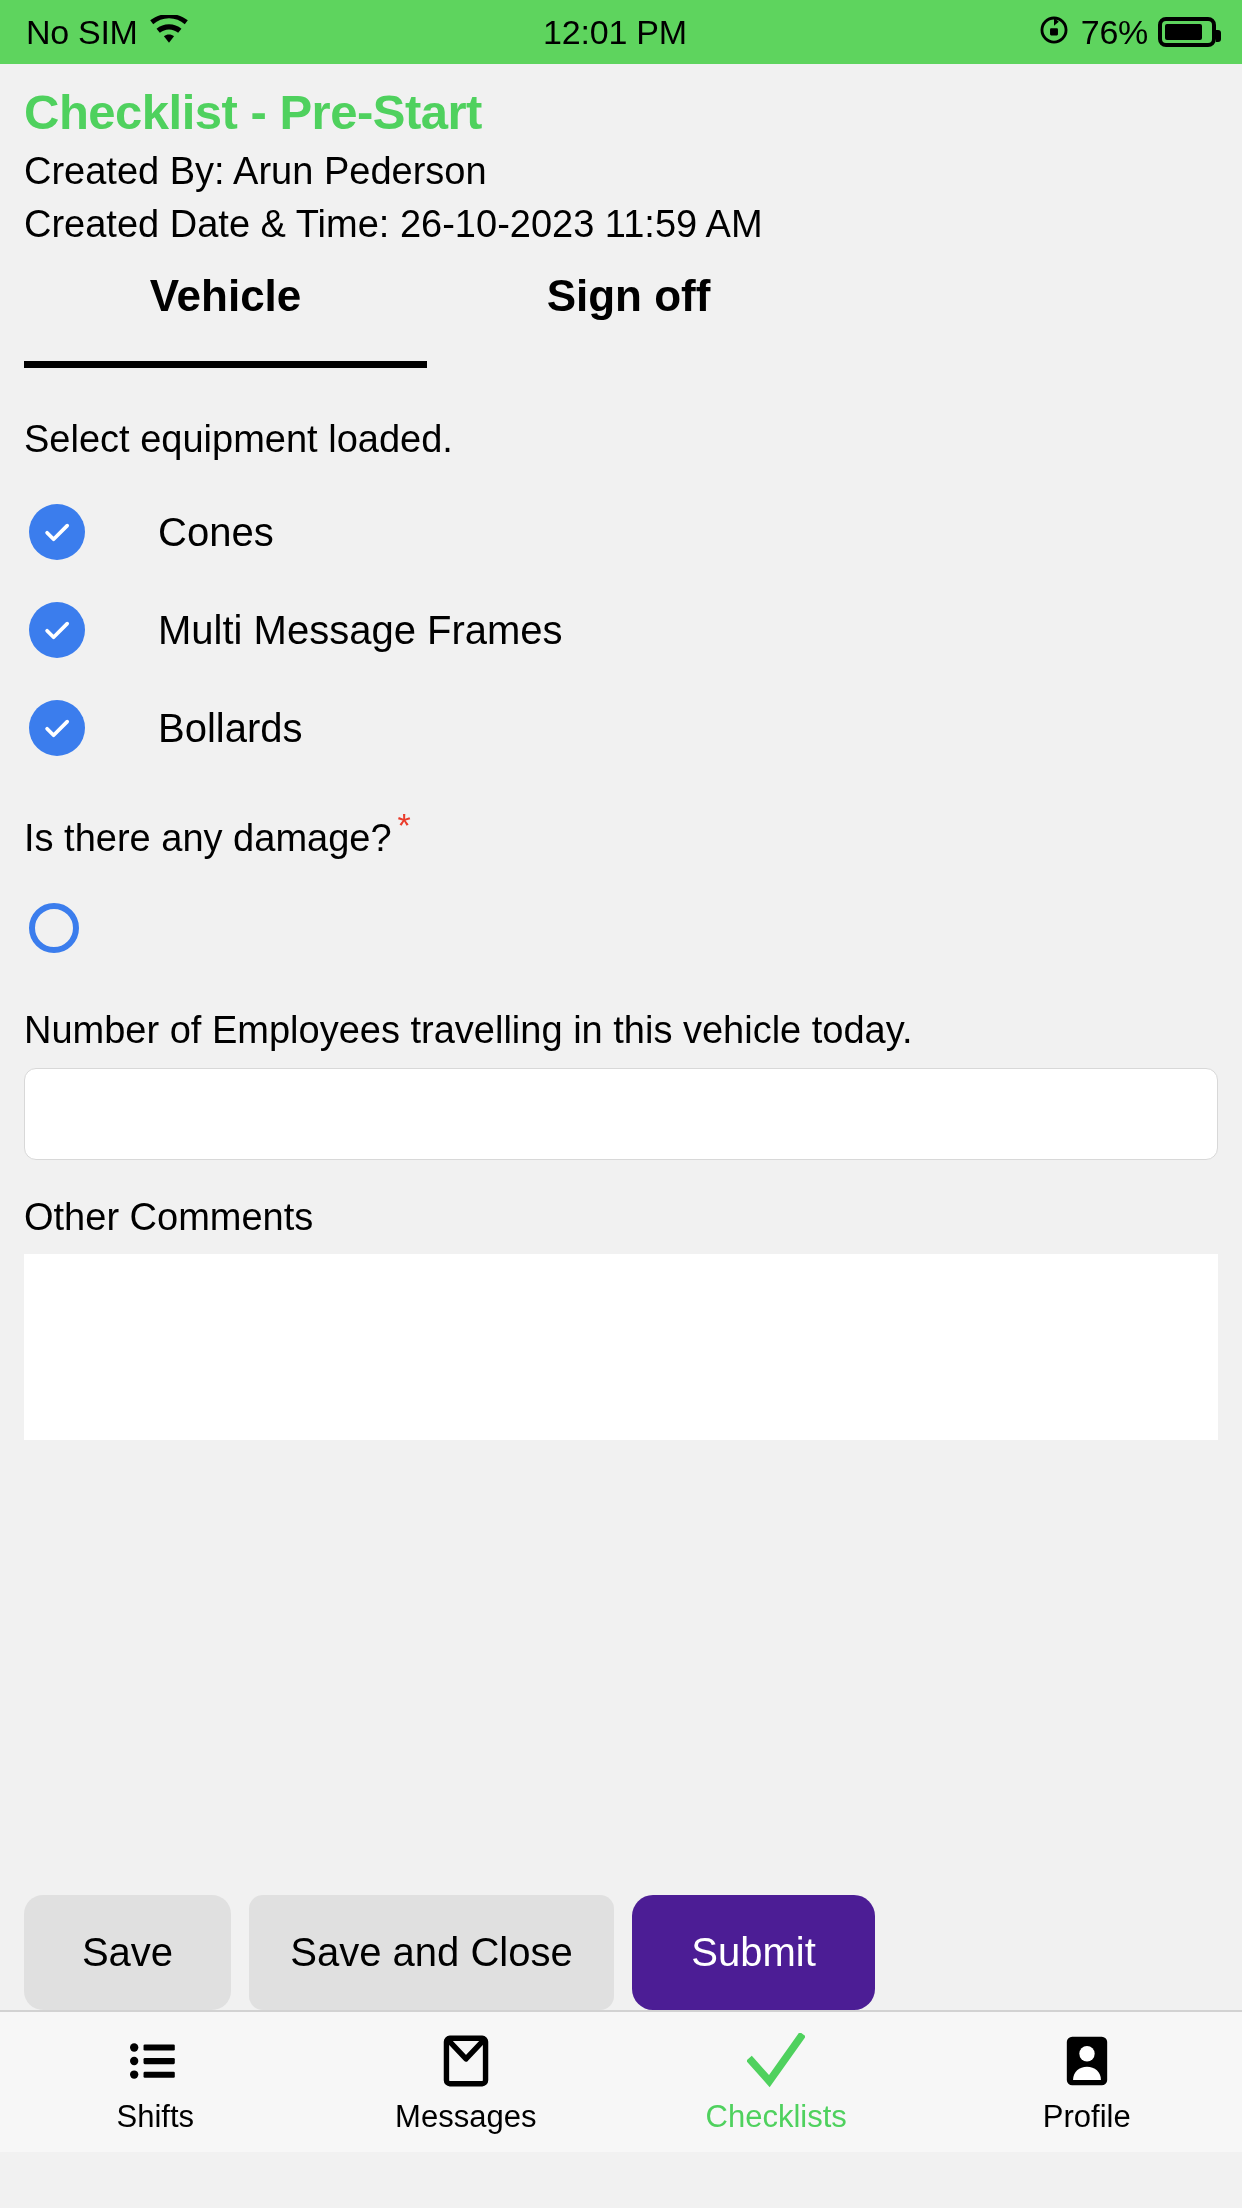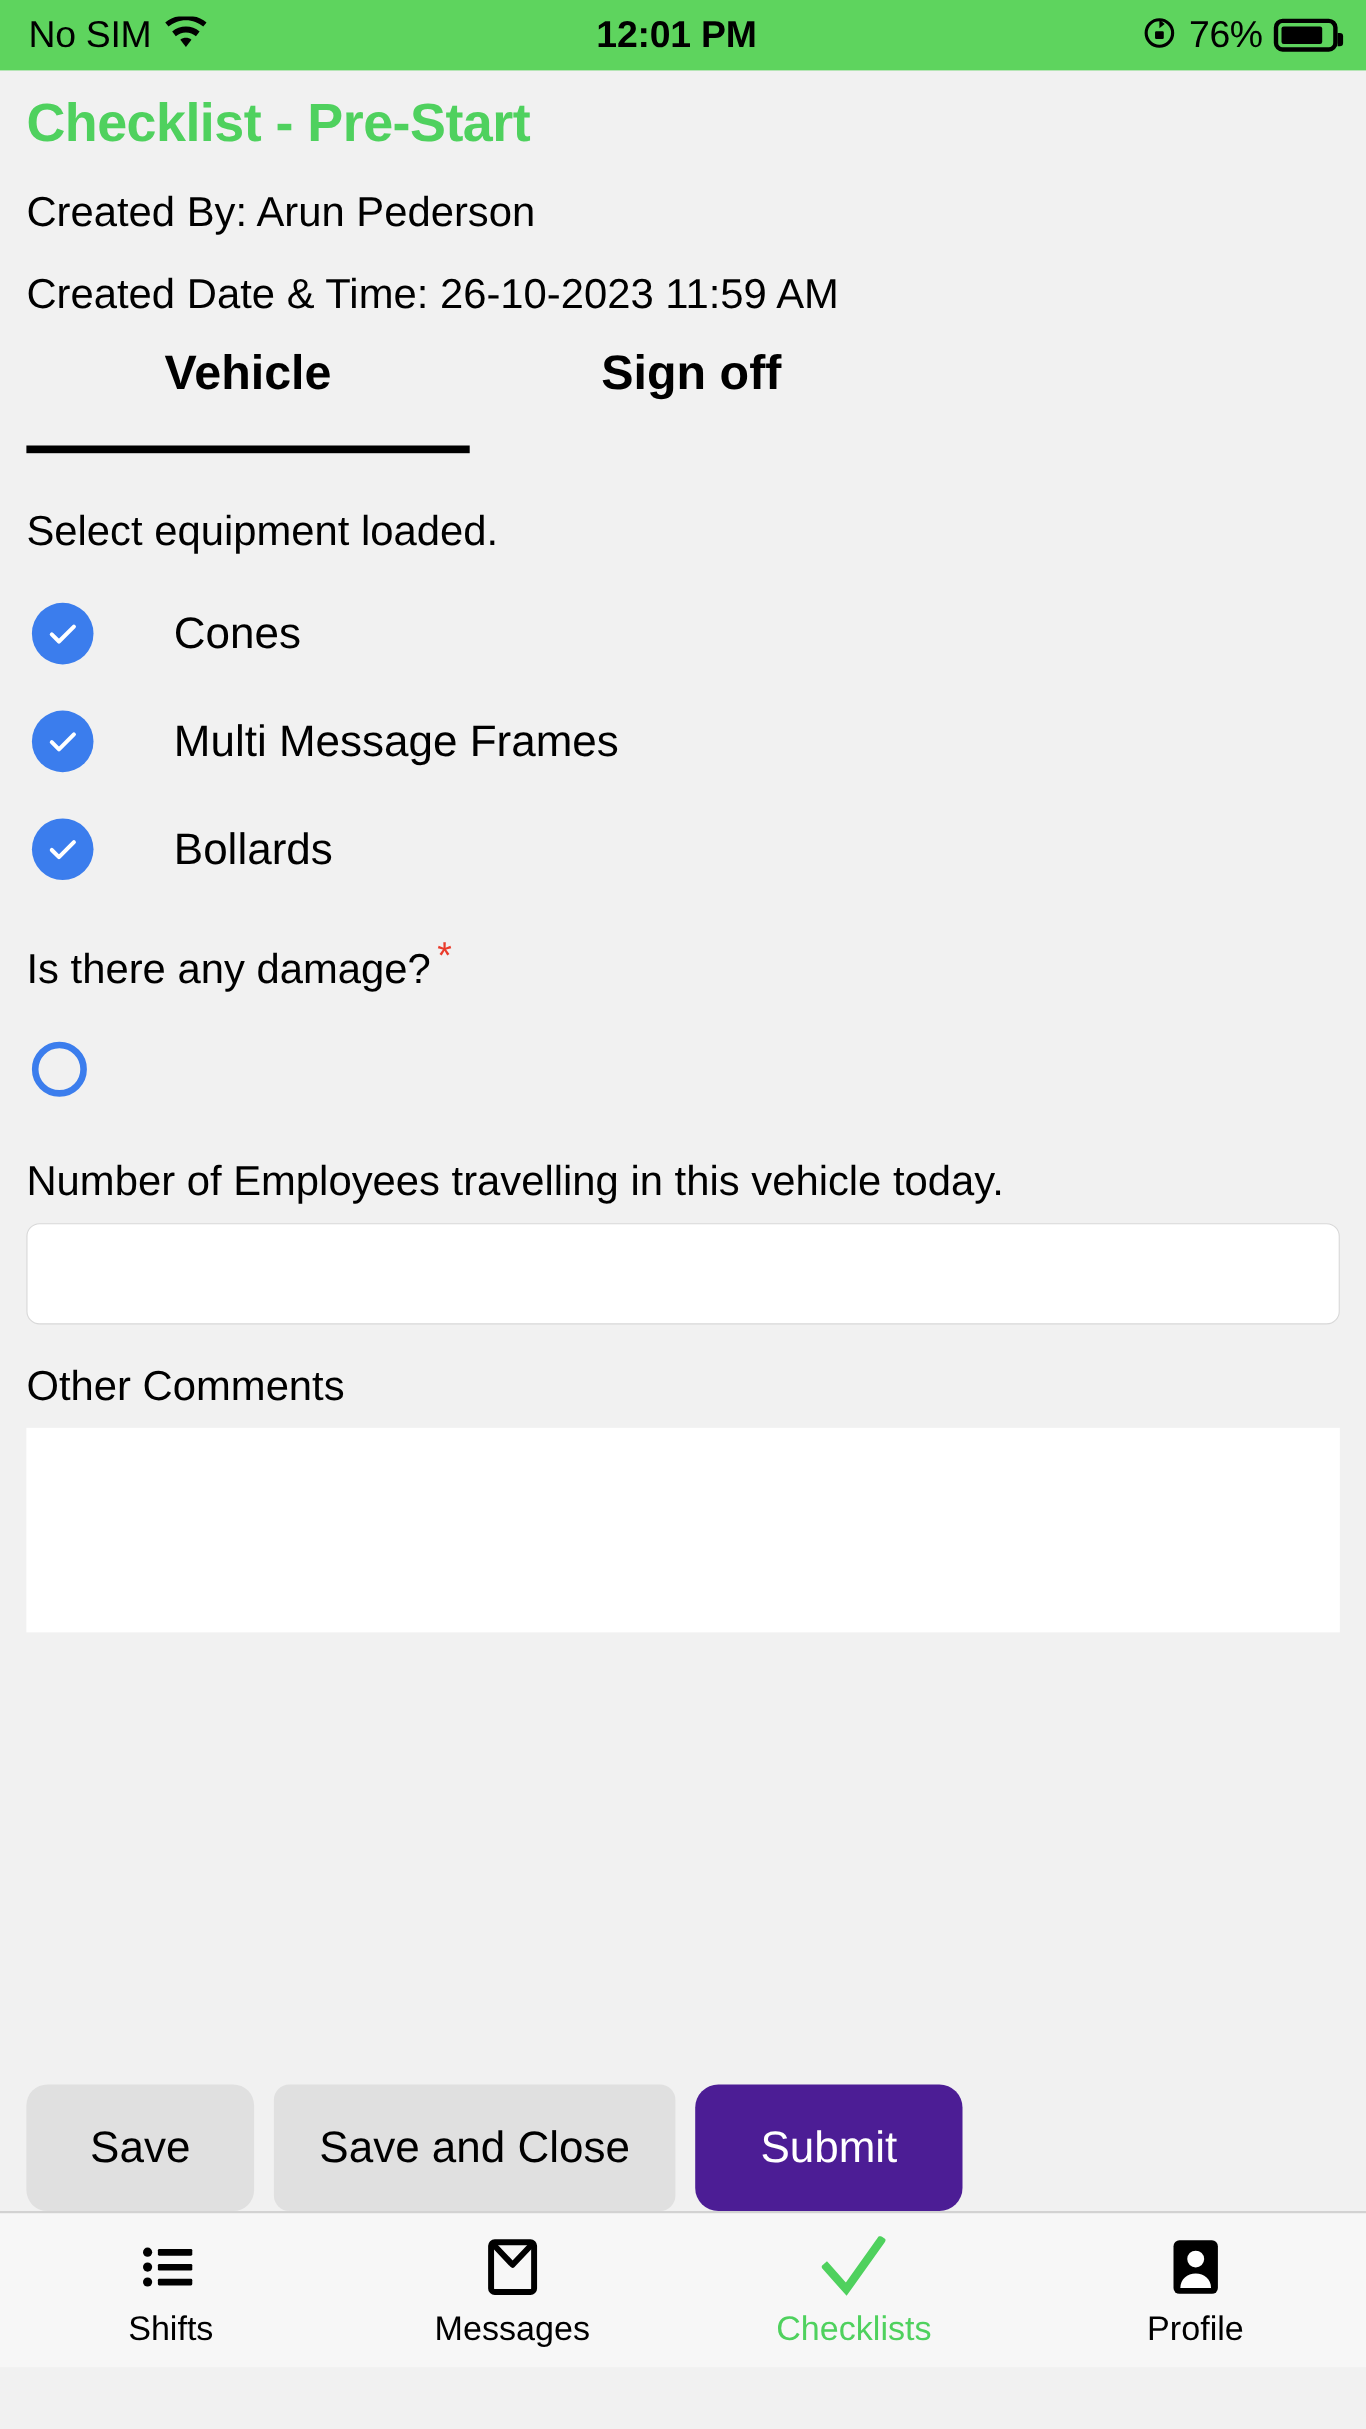--- a/index.html
+++ b/index.html
@@ -29,21 +29,21 @@
     flex: 0 0 auto;
     position: relative;
   }
   .sb-left { display: flex; align-items: center; gap: 12px; }
   .sb-text { font-size: 34px; color: #000; letter-spacing: -0.3px; }
   .sb-center {
     position: absolute;
     left: 0; right: 12px;
     text-align: center;
     font-size: 34px;
-    font-weight: bold;
+    font-weight: normal;
     color: #000;
     letter-spacing: -0.2px;
     pointer-events: none;
   }
   .sb-right {
     margin-left: auto;
     display: flex;
     align-items: center;
     gap: 10px;
     z-index: 2;
@@ -72,21 +72,21 @@
   .page-title {
     color: #4fd15e;
     font-size: 49px;
     font-weight: bold;
     letter-spacing: -0.5px;
     line-height: 1.1;
   }
   .meta-line {
     font-size: 38px;
     color: #000;
-    margin-top: 33px;
+    margin-top: 11px;
     line-height: 1.1;
   }
   .meta-line:first-of-type { margin-top: 38px; }
 
   
   .tabs {
     display: flex;
     margin-top: 26px;
     padding: 0 24px;
     flex: 0 0 auto;

